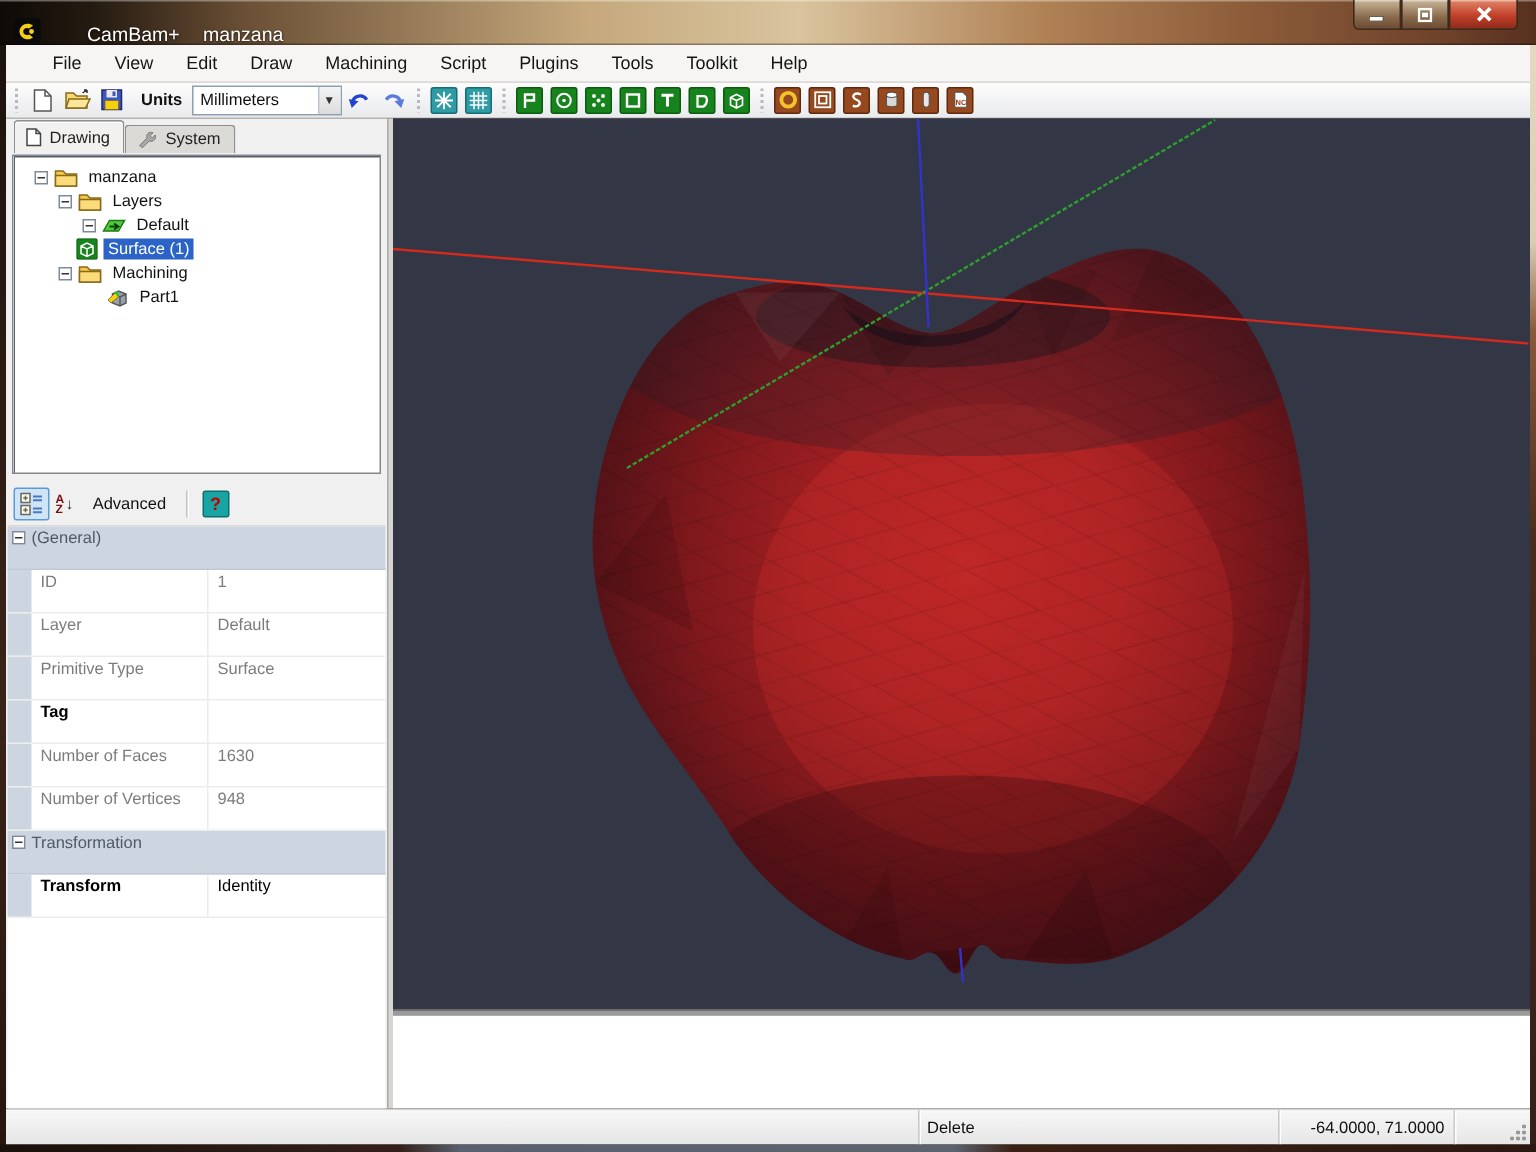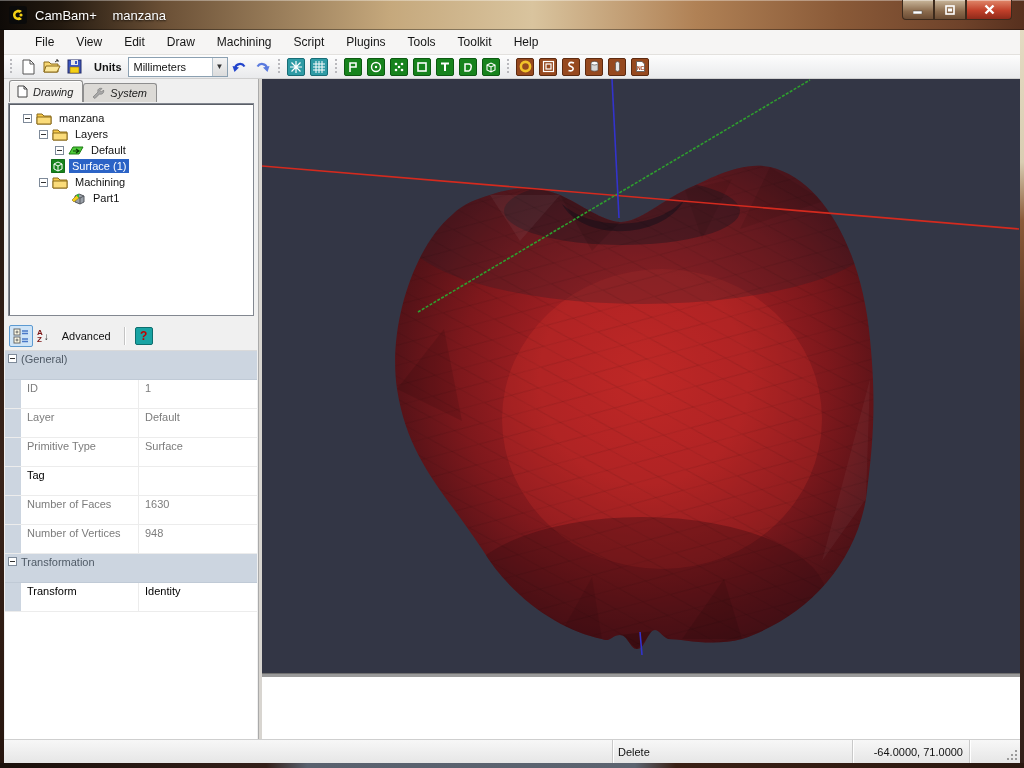--- a/index.html
+++ b/index.html
@@ -7,21 +7,21 @@
   body {
     font-family:"Liberation Sans", sans-serif;
     background:linear-gradient(180deg,#2a1b12 0%,#3a2417 40%,#24150e 100%);
     position:relative;
   }
   
   .titlebar {
     position:absolute; left:0; top:0; width:1024px; height:30px;
     background:linear-gradient(90deg,#0e0a07 0%,#241a10 6%,#6b5036 16%,#c5a87c 38%,#d9c49e 52%,#b08155 68%,#8a5a38 82%,#6e422a 94%,#57301e 100%);
     box-shadow:inset 0 1px 0 rgba(255,255,255,.35), inset 0 -1px 0 rgba(0,0,0,.35);
-    display:flex; align-items:center;
+    display:flex; align-items:flex-end;gap:23px;
   }
   .app-logo { width:18px; height:18px; margin:0 8px 0 9px; border-radius:3px; background:#0a0a0a;
     display:flex; align-items:center; justify-content:center; }
   .title-text { color:#fff; font-size:13px; text-shadow:0 1px 2px rgba(0,0,0,.8); }
   .title-text .doc { margin-left:12px; }
   .winbtns { position:absolute; right:12px; top:0; display:flex; }
   .winbtn {
     width:32px; height:20px; display:flex; align-items:center; justify-content:center;
     background:linear-gradient(180deg,#c9b79b,#8a6a4c 60%,#6b4c34);
     border:1px solid #3c2a1c; border-top:none; color:#fff; font-size:10px;
@@ -55,21 +55,21 @@
   .combo { width:100px; height:20px; background:#fff; border:1px solid #8ba0b1; display:flex; align-items:center; font-size:11px; }
   .combo .val { flex:1; padding-left:5px; color:#111; }
   .combo .arrow { width:15px; height:100%; display:flex; align-items:center; justify-content:center;
      background:linear-gradient(180deg,#f4f4f4,#dcdcdc); border-left:1px solid #b5c2cc; font-size:8px; color:#333; }
   .sep { width:1px; height:18px; background:#c4c4c4; margin:0 4px; box-shadow:1px 0 0 #fff; }
   
   .left-panel { position:absolute; left:4px; top:79px; width:254px; height:660px; background:#f0f0f0; }
   .tabs { display:flex; align-items:flex-end; height:23px; padding-left:5px; }
   .tab { display:flex; align-items:center; gap:5px; font-size:11px; color:#222;
     border:1px solid #8e8e8e; border-bottom:none; border-radius:3px 3px 0 0;
-    padding:3px 9px 3px 7px; background:#dcdad6; height:19px;font-style:italic; }
+    padding:3px 9px 3px 7px; background:#dcdad6; height:19px; }
   .tab.active { background:#f2f1ef; height:22px; position:relative; z-index:2; box-shadow:inset 0 1px 0 #fff; }
   .treebox { position:absolute; left:4px; top:24px; width:246px; height:213px; background:#fff;
     border:1px solid #828790; box-shadow:inset 1px 1px 0 #5a5e66; overflow:hidden; padding-top:6px; }
   .trow { display:flex; align-items:center; height:16px; font-size:11px; color:#111; white-space:nowrap; }
   .expander { width:9px; height:9px; border:1px solid #7e8a99; background:#fff; position:relative; flex:none; margin-right:4px; }
   .expander::after { content:""; position:absolute; left:1px; right:1px; top:3px; height:1px; background:#333; }
   .tlabel { padding:1px 3px; }
   .tlabel.selected { background:#2b63c6; color:#fff; }
   .ticon { flex:none; margin-right:4px; display:flex; }
   
@@ -84,21 +84,21 @@
     color:#c00000; font-weight:bold; font-size:12px; display:flex; align-items:center; justify-content:center; margin-left:6px; }
   .pgrid { border-top:1px solid #d9d9d9; }
   .prow { display:flex; height:29px; font-size:11px; border-bottom:1px solid #ececec; align-items:stretch; }
   .prow.cat { background:#ccd5e0; color:#4f5a66; border-bottom:1px solid #c0cad6; }
   .prow.cat .cexp { width:9px; height:9px; border:1px solid #7e8a99; background:#fff; margin:3px 4px 0 3px; position:relative; flex:none; }
   .prow.cat .cexp::after { content:""; position:absolute; left:1px; right:1px; top:3px; height:1px; background:#333; }
   .prow.cat .clabel { padding-top:2px; }
   .prow .gutter { width:16px; background:#ccd5e0; flex:none; }
   .prow .plabel { width:118px; flex:none; padding:2px 0 0 6px; color:#7c7c7c; border-right:1px solid #ececec; }
   .prow .pvalue { flex:1; padding:2px 0 0 6px; color:#7c7c7c; }
-  .prow.editable .plabel { color:#000; font-weight:normal; }
+  .prow.editable .plabel { color:#000; font-weight:bold; }
   .prow.editable .pvalue { color:#000; }
   
   .splitter { position:absolute; left:258px; top:79px; width:4px; height:660px; background:#d8d5d0; border-left:1px solid #aaa; }
   .viewport { position:absolute; left:262px; top:79px; width:758px; height:594px; background:#333645; }
   .vp-divider { position:absolute; left:262px; top:673px; width:758px; height:4px; background:#9a9a9a; border-top:1px solid #6f6f6f; }
   .bottom-white { position:absolute; left:262px; top:677px; width:758px; height:62px; background:#ffffff; }
   .border-right { position:absolute; right:0; top:30px; width:4px; height:733px;
     background:linear-gradient(180deg,#e4dac2 0%,#d9cdb2 18%,#8a5a38 26%,#4a2c1c 45%,#33201a 100%); }
   .border-left { position:absolute; left:0; top:30px; width:4px; height:733px;
     background:linear-gradient(180deg,#1c120c,#3a241a 60%,#27160f); }

